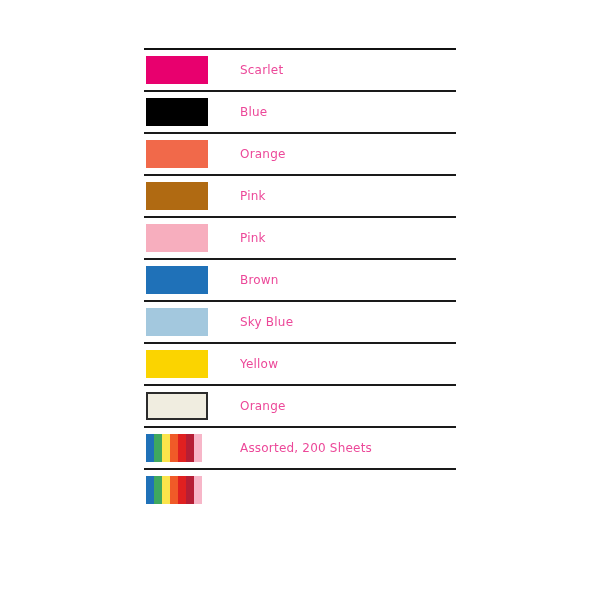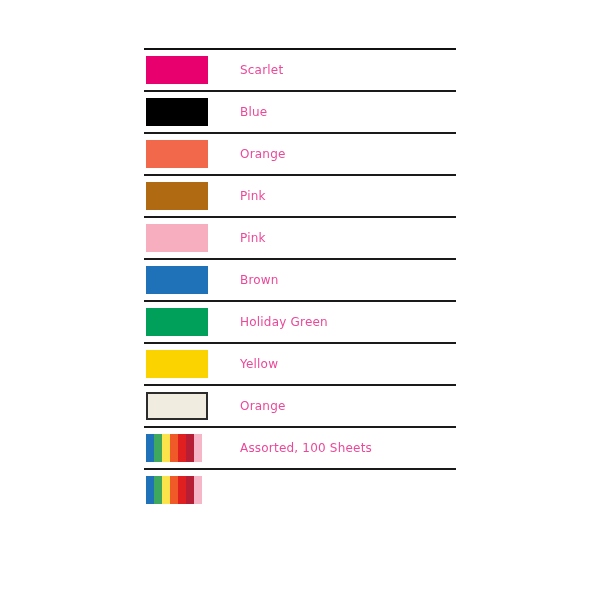--- a/index.html
+++ b/index.html
@@ -114,23 +114,23 @@
       <div class="label-cell">Pink</div>
     </div>
     <div class="legend-row">
       <div class="swatch-cell">
         <div class="swatch" title="#1F71B8" style="background: rgb(31, 113, 184);"></div>
       </div>
       <div class="label-cell">Brown</div>
     </div>
     <div class="legend-row">
       <div class="swatch-cell">
-        <div class="swatch" title="#00A05A" style="background: rgb(0, 160, 90);"></div>
+        <div class="swatch" title="#A3C8DE" style="background: rgb(163, 200, 222);"></div>
       </div>
-      <div class="label-cell">Holiday Green</div>
+      <div class="label-cell">Sky Blue</div>
     </div>
     <div class="legend-row">
       <div class="swatch-cell">
         <div class="swatch" title="#FBD400" style="background: rgb(251, 212, 0);"></div>
       </div>
       <div class="label-cell">Yellow</div>
     </div>
     <div class="legend-row">
       <div class="swatch-cell">
         <div class="swatch bordered" title="#F0EDE0" style="background: rgb(240, 237, 224);"></div>
@@ -142,21 +142,21 @@
         <div class="swatch-assorted">
           <div class="stripe" title="#1F71B8" style="background: rgb(31, 113, 184);"></div>
           <div class="stripe" title="#3FA85F" style="background: rgb(63, 168, 95);"></div>
           <div class="stripe" title="#FBE44B" style="background: rgb(251, 228, 75);"></div>
           <div class="stripe" title="#F05A28" style="background: rgb(240, 90, 40);"></div>
           <div class="stripe" title="#E02020" style="background: rgb(224, 32, 32);"></div>
           <div class="stripe" title="#B51E35" style="background: rgb(181, 30, 53);"></div>
           <div class="stripe" title="#F7B6C8" style="background: rgb(247, 182, 200);"></div>
         </div>
       </div>
-      <div class="label-cell">Assorted, 100 Sheets</div>
+      <div class="label-cell">Assorted, 200 Sheets</div>
     </div>
     <div class="legend-row">
       <div class="swatch-cell">
         <div class="swatch-assorted">
           <div class="stripe" title="#1F71B8" style="background: rgb(31, 113, 184);"></div>
           <div class="stripe" title="#3FA85F" style="background: rgb(63, 168, 95);"></div>
           <div class="stripe" title="#FBE44B" style="background: rgb(251, 228, 75);"></div>
           <div class="stripe" title="#F05A28" style="background: rgb(240, 90, 40);"></div>
           <div class="stripe" title="#E02020" style="background: rgb(224, 32, 32);"></div>
           <div class="stripe" title="#B51E35" style="background: rgb(181, 30, 53);"></div>

